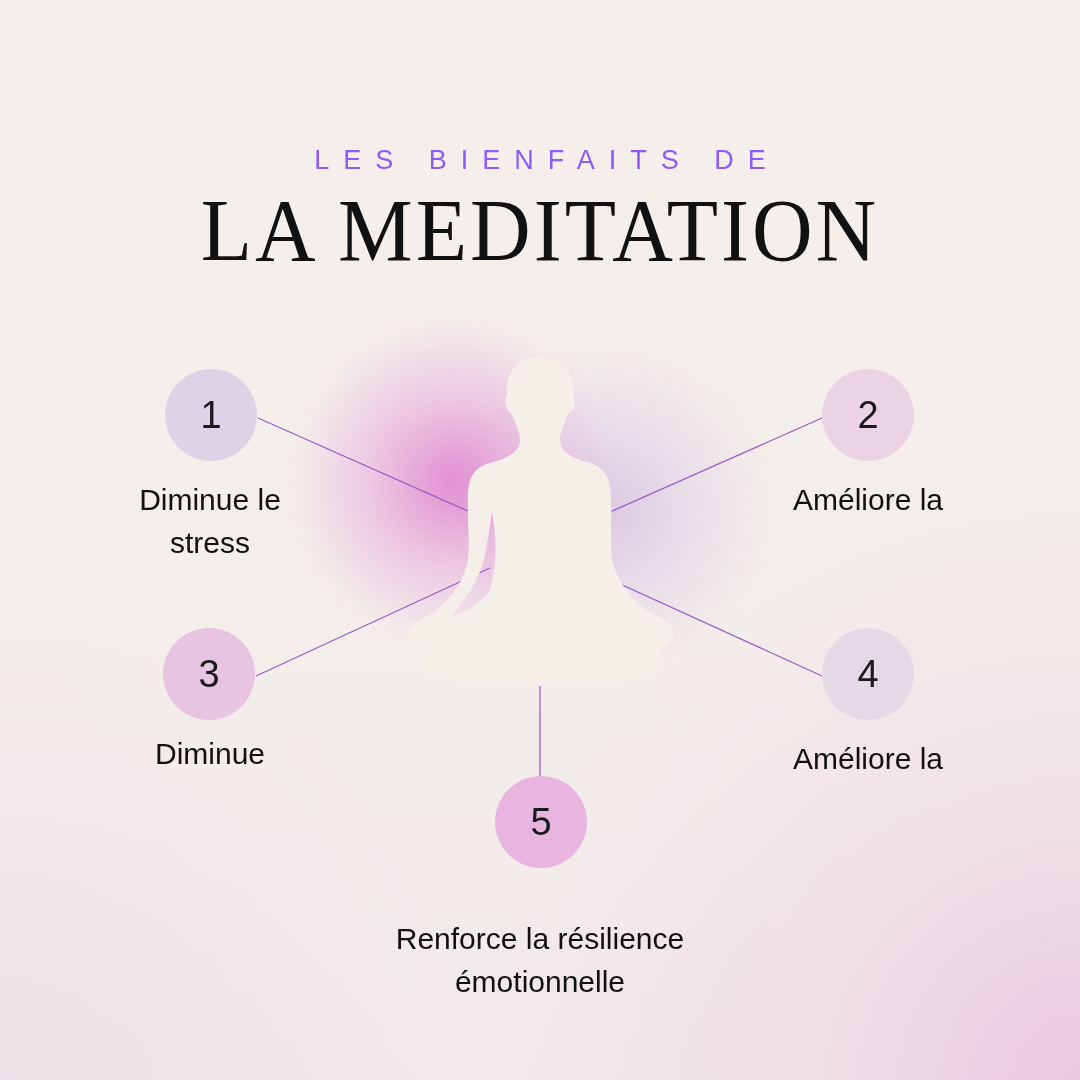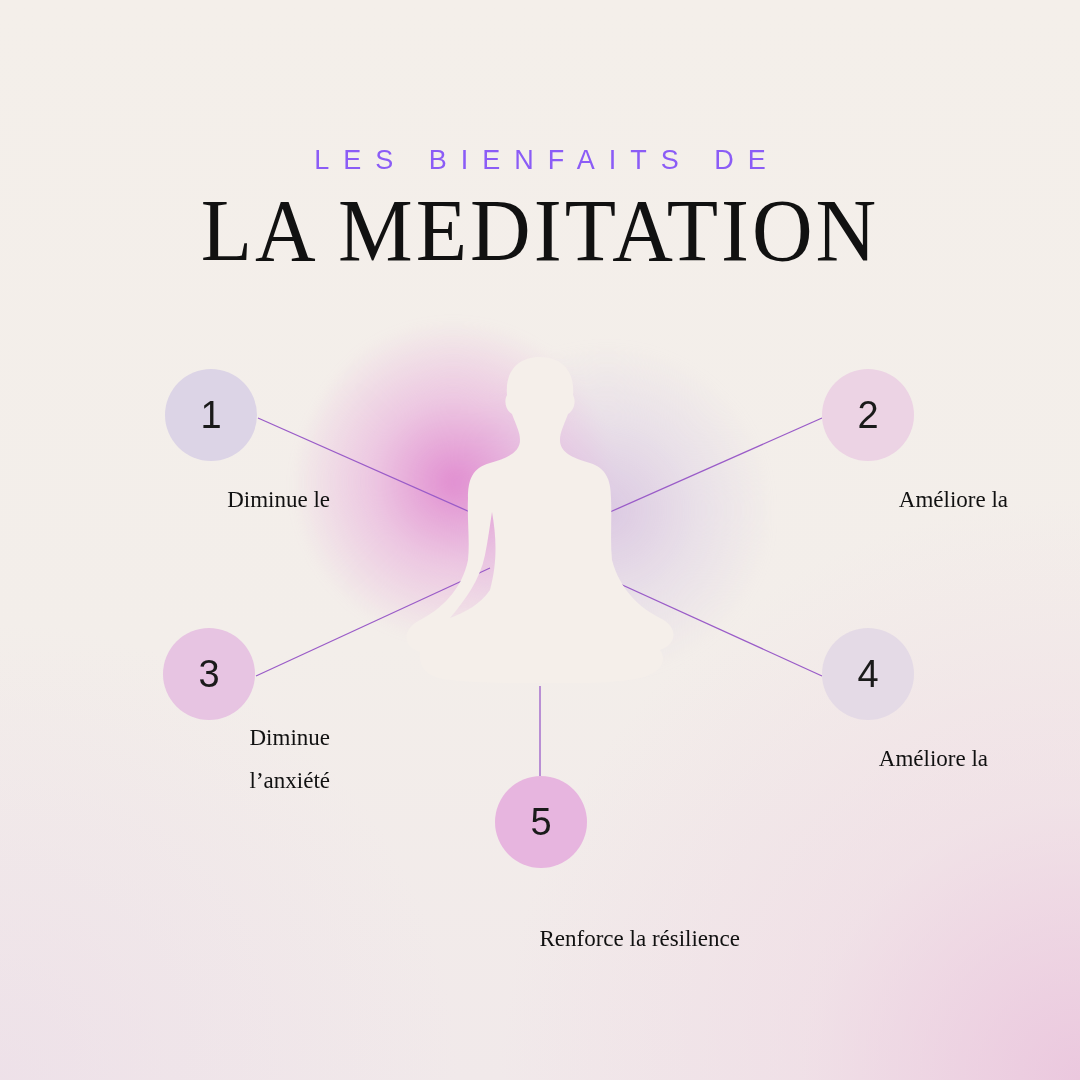--- a/index.html
+++ b/index.html
@@ -9,21 +9,21 @@
     .bg-corner { background: radial-gradient(circle at 100% 100%, rgba(234,194,220,0.85) 0%, rgba(238,210,226,0.4) 18%, rgba(244,239,234,0) 38%); }
     .bg-corner-bl { background: radial-gradient(circle at 0% 100%, rgba(232,210,230,0.35) 0%, rgba(244,239,234,0) 30%); }
     .glow { position:absolute; left:290px; top:280px; width:480px; height:480px; border-radius:50%;
       background: radial-gradient(ellipse 48% 48% at 34% 42%, rgba(219,110,200,0.75) 0%, rgba(228,150,215,0.45) 35%, rgba(240,210,232,0.0) 70%),
                   radial-gradient(ellipse 48% 48% at 66% 48%, rgba(200,170,220,0.55) 0%, rgba(215,200,230,0.35) 40%, rgba(240,236,240,0) 72%);
       filter: blur(6px); }
     .title-small { position:absolute; top:145px; left:0; width:1080px; text-align:center; font-family:"Liberation Sans","DejaVu Sans",sans-serif; font-size:27px; letter-spacing:14px; color:#8b5cf6; padding-left:14px; box-sizing:border-box; }
     .title-big { position:absolute; top:182px; left:0; width:1080px; text-align:center; font-family:"Liberation Serif","DejaVu Serif",serif; font-size:84px; letter-spacing:3px; color:#111; font-weight:normal; transform:scaleY(1.05); }
     svg.lines { position:absolute; left:0; top:0; }
     .circle { position:absolute; width:92px; height:92px; border-radius:50%; display:flex; align-items:center; justify-content:center; font-family:"Liberation Sans","DejaVu Sans",sans-serif; font-size:38px; color:#1a1a1a; }
-    .label { position:absolute; text-align:right; font-family:Liberation Serif, serif; font-size:23px; line-height:43px; color:#111; }
+    .label { position:absolute; text-align:center; font-family:Liberation Sans, sans-serif; font-size:30px; line-height:43px; color:#111; }
     .label span { display:block; white-space:nowrap; }
     .figure { position:absolute; left:0; top:0; }
   </style>
 </head>
 <body>
 
 <div class="bg bg-base"></div>
 <div class="bg bg-corner"></div>
 <div class="bg bg-corner-bl"></div>
 <div class="glow"></div>
@@ -64,42 +64,43 @@
     C 575 375 565 357 540 357 Z
     M 492 512 C 496 535 498 560 490 590 C 480 605 465 612 450 618 C 465 600 480 580 485 555 C 488 540 490 525 492 512 Z
   "></path>
 </svg>
 
 <div class="circle" style="left:165px;top:369px;background:#dcd4e6;">
   <span>1</span>
 </div>
 <div class="label" style="left:90px;top:478px;width:240px;">
   <span>Diminue le</span>
+  <span>stress</span>
 </div>
 
 <div class="circle" style="left:822px;top:369px;background:#ecd3e4;">
   <span>2</span>
 </div>
 <div class="label" style="left:728px;top:478px;width:280px;">
   <span>Améliore la</span>
 </div>
 
 <div class="circle" style="left:163px;top:628px;background:#e7c4e2;">
   <span>3</span>
 </div>
-<div class="label" style="left:90px;top:716px;width:240px;">
+<div class="label" style="left:90px;top:732px;width:240px;">
   <span>Diminue</span>
-  <span>l’anxiété</span>
 </div>
 
 <div class="circle" style="left:822px;top:628px;background:#e4dae6;">
   <span>4</span>
 </div>
 <div class="label" style="left:748px;top:737px;width:240px;">
   <span>Améliore la</span>
 </div>
 
 <div class="circle" style="left:495px;top:776px;background:#e7b5df;">
   <span>5</span>
 </div>
 <div class="label" style="left:340px;top:889px;width:400px;margin-top:28px;">
   <span>Renforce la résilience</span>
+  <span>émotionnelle</span>
 </div>
 
 </body></html>

